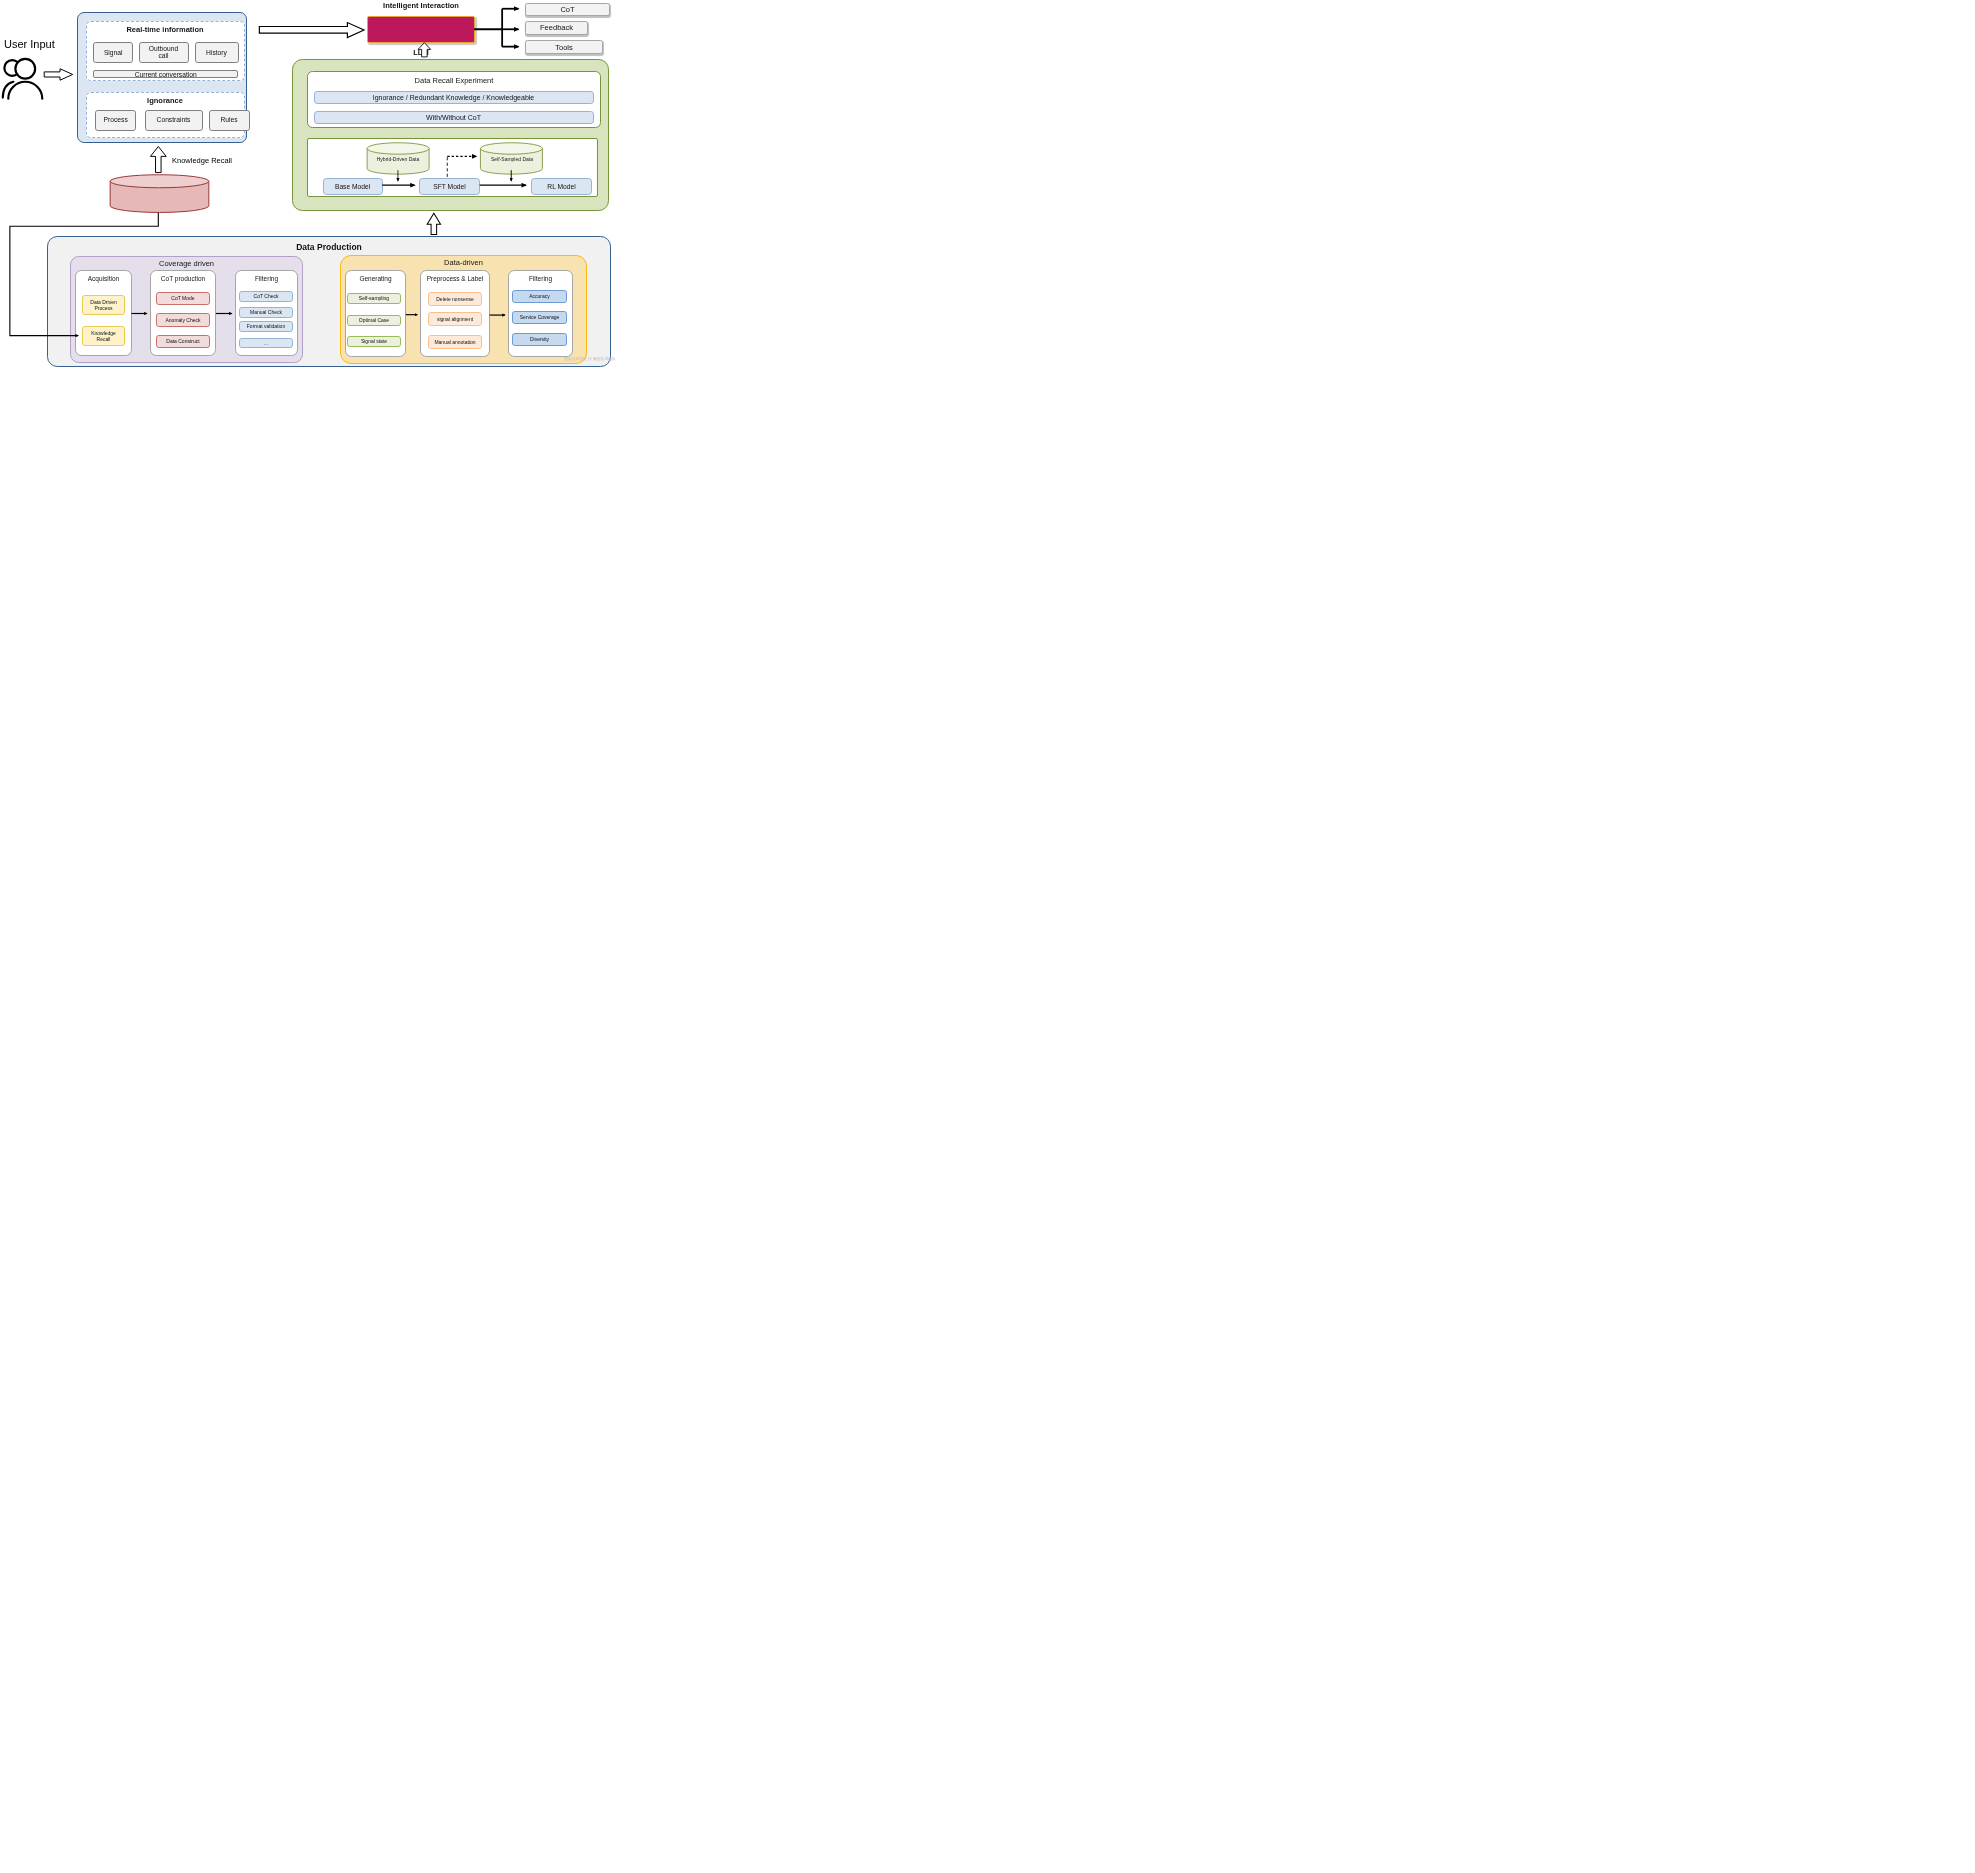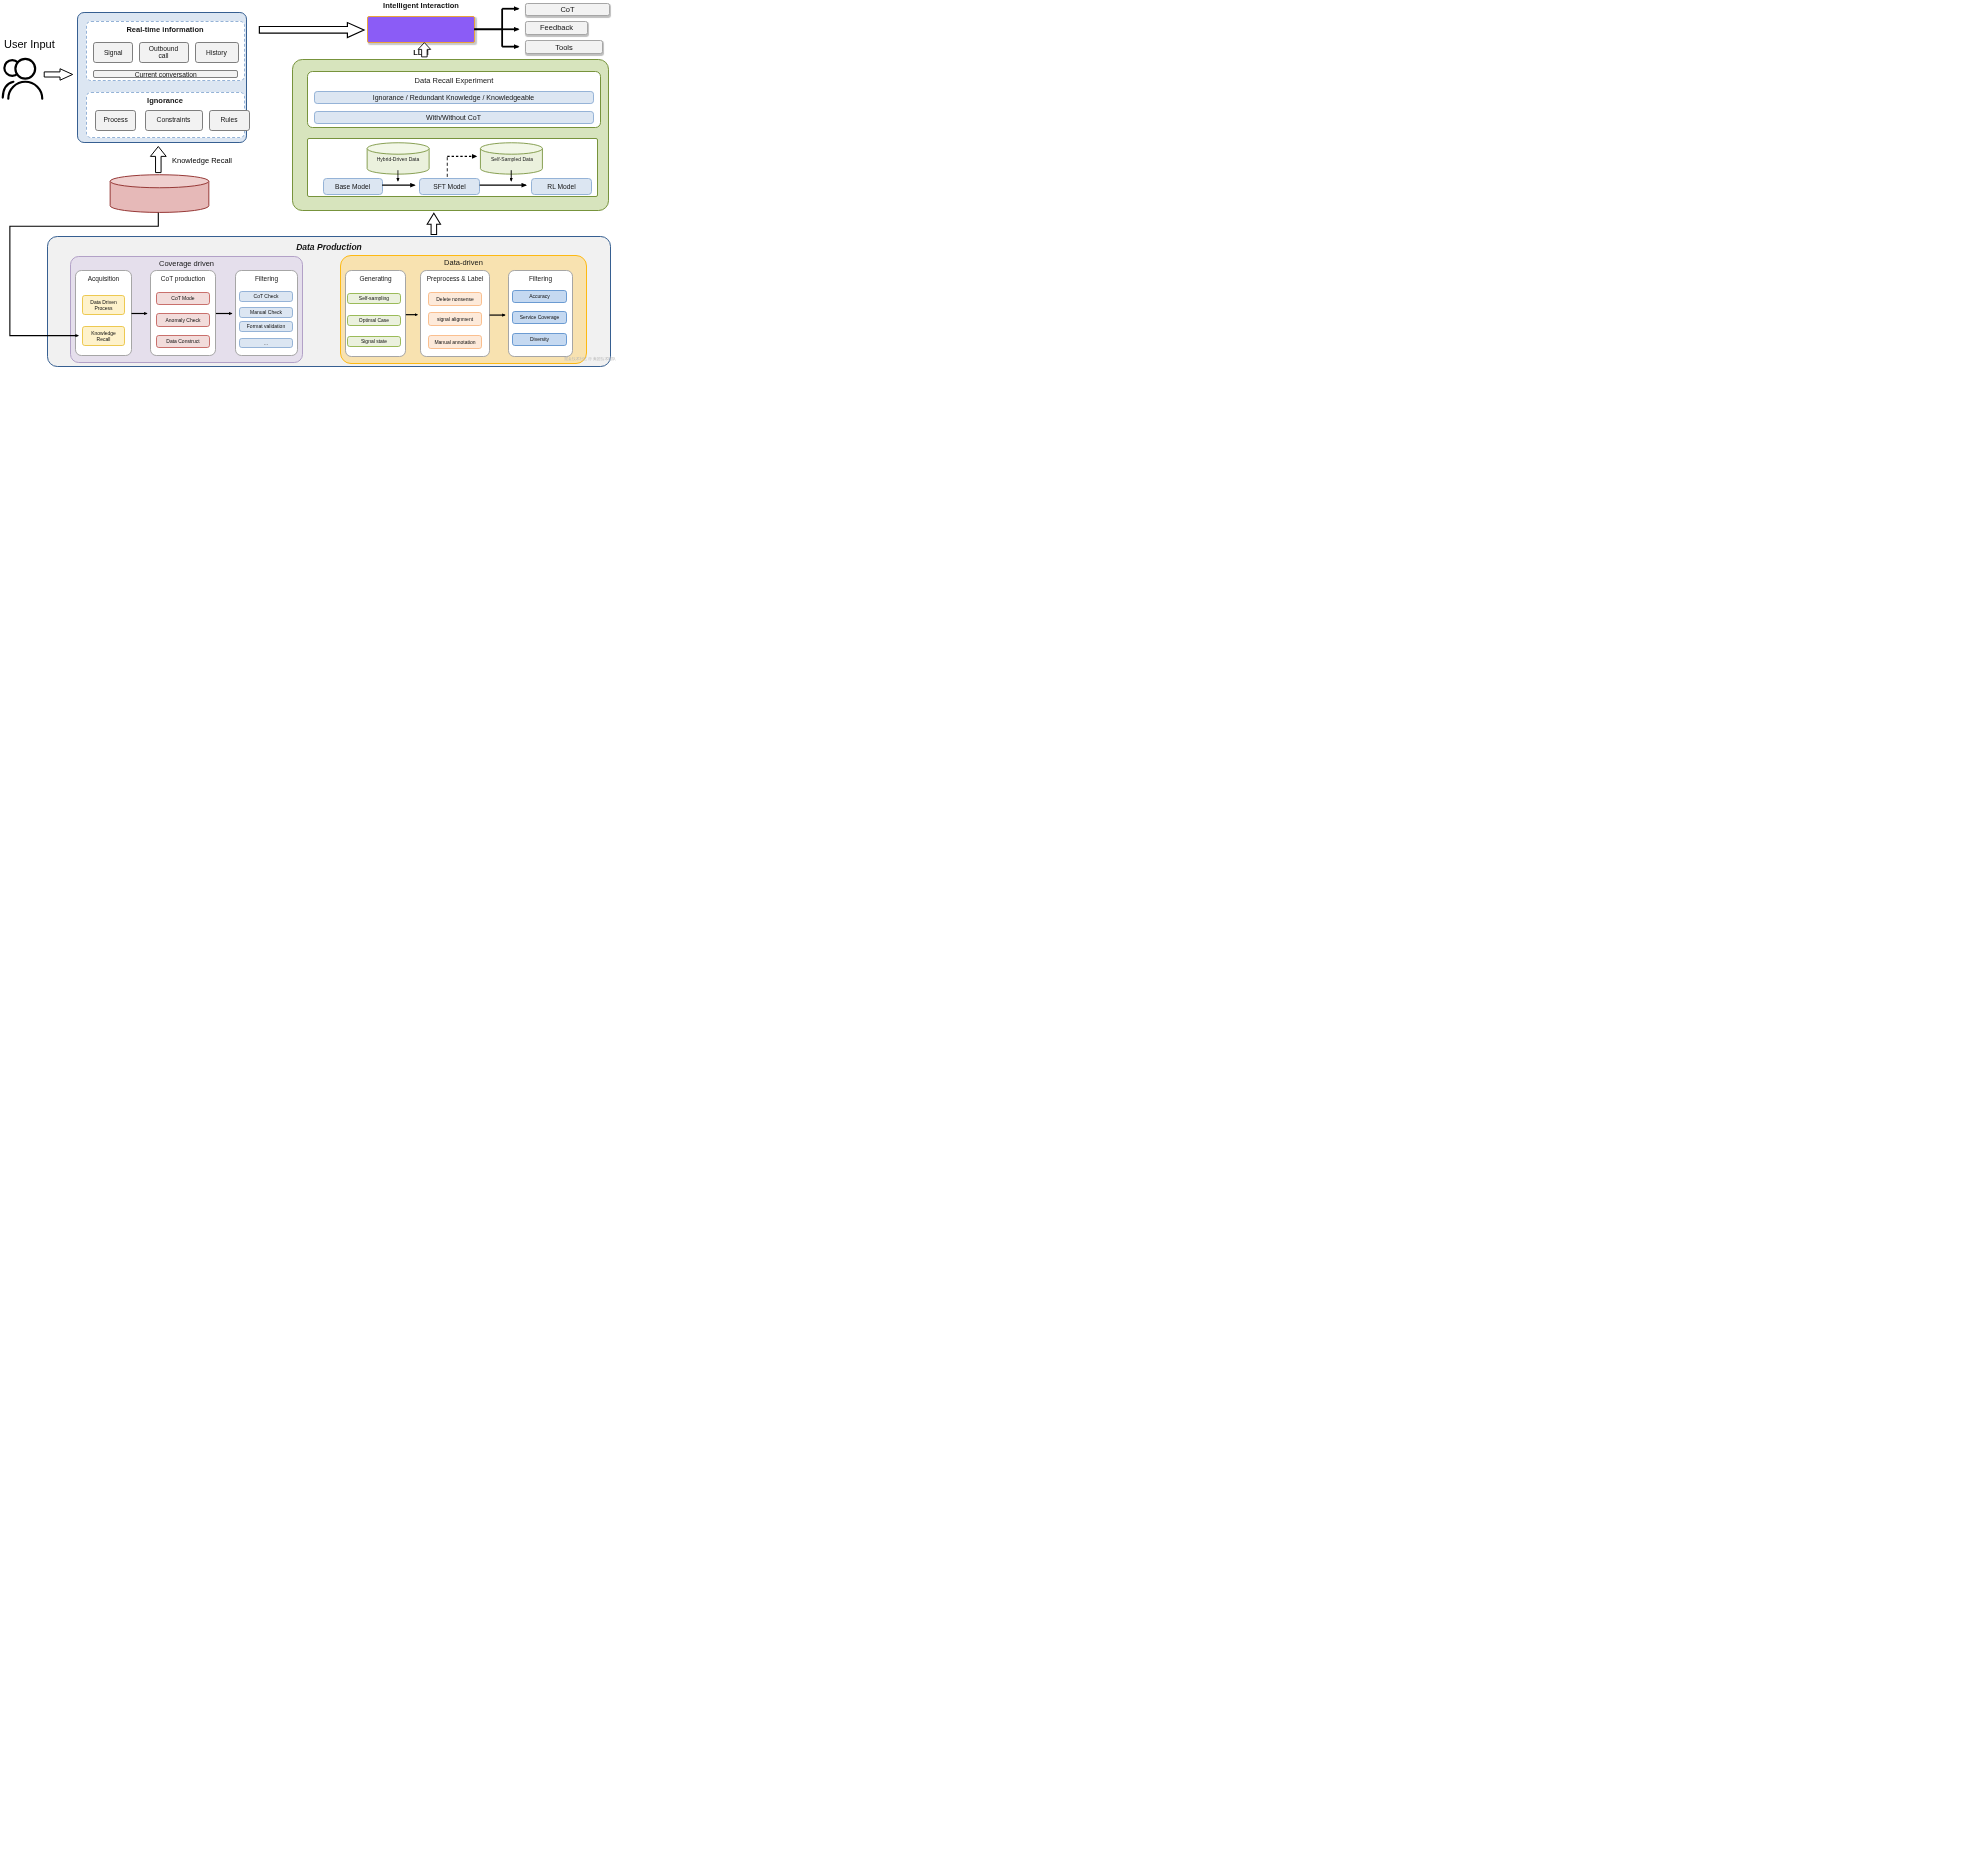--- a/index.html
+++ b/index.html
@@ -10,34 +10,34 @@
   
   .ctx-box{left:77px;top:11.5px;width:170px;height:131px;background:#dce6f2;border:1.6px solid #365f91;border-radius:7.1px;box-sizing:border-box;}
   .sub-box{position:absolute;background:#fff;border:0.8px dashed #95b3d7;border-radius:5.1px;box-sizing:border-box;}
   .sub-title{position:absolute;left:0;right:0;top:3.2px;text-align:center;font-size:7.5px;font-weight:600;color:#141414;}
   .gray-box{position:absolute;background:#f2f2f2;border:0.8px solid #7f7f7f;border-radius:2.8px;box-sizing:border-box;font-size:6.7px;line-height:1.15;padding:0 5.1px;}
   .conv-bar{position:absolute;background:#f2f2f2;border:0.8px solid #7f7f7f;border-radius:2px;box-sizing:border-box;font-size:6.7px;}
   .user-label{left:4px;top:38px;font-size:11px;font-weight:500;color:#000;}
   .recall-label{left:172px;top:156px;font-size:7.5px;color:#000;}
   .db-label{left:111px;top:193px;width:96px;font-size:7px;color:#1a1a1a;text-align:center;}
   
-  .llm-box{left:367px;top:16px;width:108px;height:27px;background:#8b5cf6;border:1.2px solid #e8a33d;border-radius:2px;box-sizing:border-box;
+  .llm-box{left:367px;top:16px;width:108px;height:27px;background:#be185d;border:1.2px solid #e8a33d;border-radius:2px;box-sizing:border-box;
            font-size:7.5px;font-weight:600;line-height:1.35;box-shadow:1.2px 1.6px 1.2px rgba(0,0,0,.22);}
   .out-box{background:#f2f2f2;border:0.8px solid #a6a6a6;border-radius:2.4px;box-sizing:border-box;font-size:7.5px;box-shadow:0.4px 1.2px 0.8px rgba(0,0,0,.25);}
   
   .green-box{left:292px;top:59px;width:317px;height:152px;background:#d7e4bd;border:1.6px solid #77933c;border-radius:10.3px;box-sizing:border-box;}
   .exp-box1{left:307px;top:71px;width:294px;height:57px;background:#fff;border:1px solid #77933c;border-radius:5.5px;box-sizing:border-box;}
   .exp-title{position:absolute;left:0;right:0;top:3.6px;text-align:center;font-size:7.5px;color:#141414;}
   .exp-bar{position:absolute;left:5.5px;width:280px;height:13px;background:#dce6f2;border:0.8px solid #95b3d7;border-radius:3.2px;box-sizing:border-box;font-size:7px;}
   .exp-box2{left:307px;top:138px;width:291px;height:59px;background:#fff;border:1px solid #77933c;border-radius:2px;box-sizing:border-box;}
   .model-box{position:absolute;background:#dce6f2;border:0.8px solid #95b3d7;border-radius:3.6px;box-sizing:border-box;font-size:6.7px;}
   .cyl-label{font-size:5px;color:#1a1a1a;z-index:6;}
   
   .prod-box{left:47px;top:236px;width:564px;height:131px;background:#f1f1f1;border:1.4px solid #365f91;border-radius:10.3px;box-sizing:border-box;}
-  .prod-title{position:absolute;left:0;right:0;top:4.7px;text-align:center;font-size:8.5px;font-weight:700;font-style:italic;color:#111;}
+  .prod-title{position:absolute;left:0;right:0;top:4.7px;text-align:center;font-size:8.5px;font-weight:700;color:#111;}
   .kd-box{left:70px;top:256px;width:233px;height:107px;background:#e5dfec;border:1.2px solid #b2a1c7;border-radius:8.7px;box-sizing:border-box;}
   .dd-box{left:340px;top:255px;width:247px;height:109px;background:#f8e2b0;border:1.6px solid #fdb913;border-radius:11px;box-sizing:border-box;}
   .grp-title{position:absolute;left:0;right:0;top:2.4px;text-align:center;font-size:7.5px;color:#141414;}
   .card{position:absolute;background:#fff;border:1.2px solid #a6a6a6;border-radius:6.3px;box-sizing:border-box;}
   .card-title{position:absolute;left:0;right:0;top:4.3px;text-align:center;font-size:6.5px;color:#141414;}
   .mini{position:absolute;box-sizing:border-box;font-size:5px;line-height:1.3;border-radius:2.8px;padding:0 1.6px;}
   .mini-yellow{background:#fef2cb;border:0.8px solid #edc951;}
   .mini-pink{background:#f2dcdb;border:0.8px solid #c9706c;}
   .mini-blue{background:#dce6f2;border:0.8px solid #95b3d7;}
   .mini-green{background:#ebf1de;border:0.6px solid #9bbb59;}

